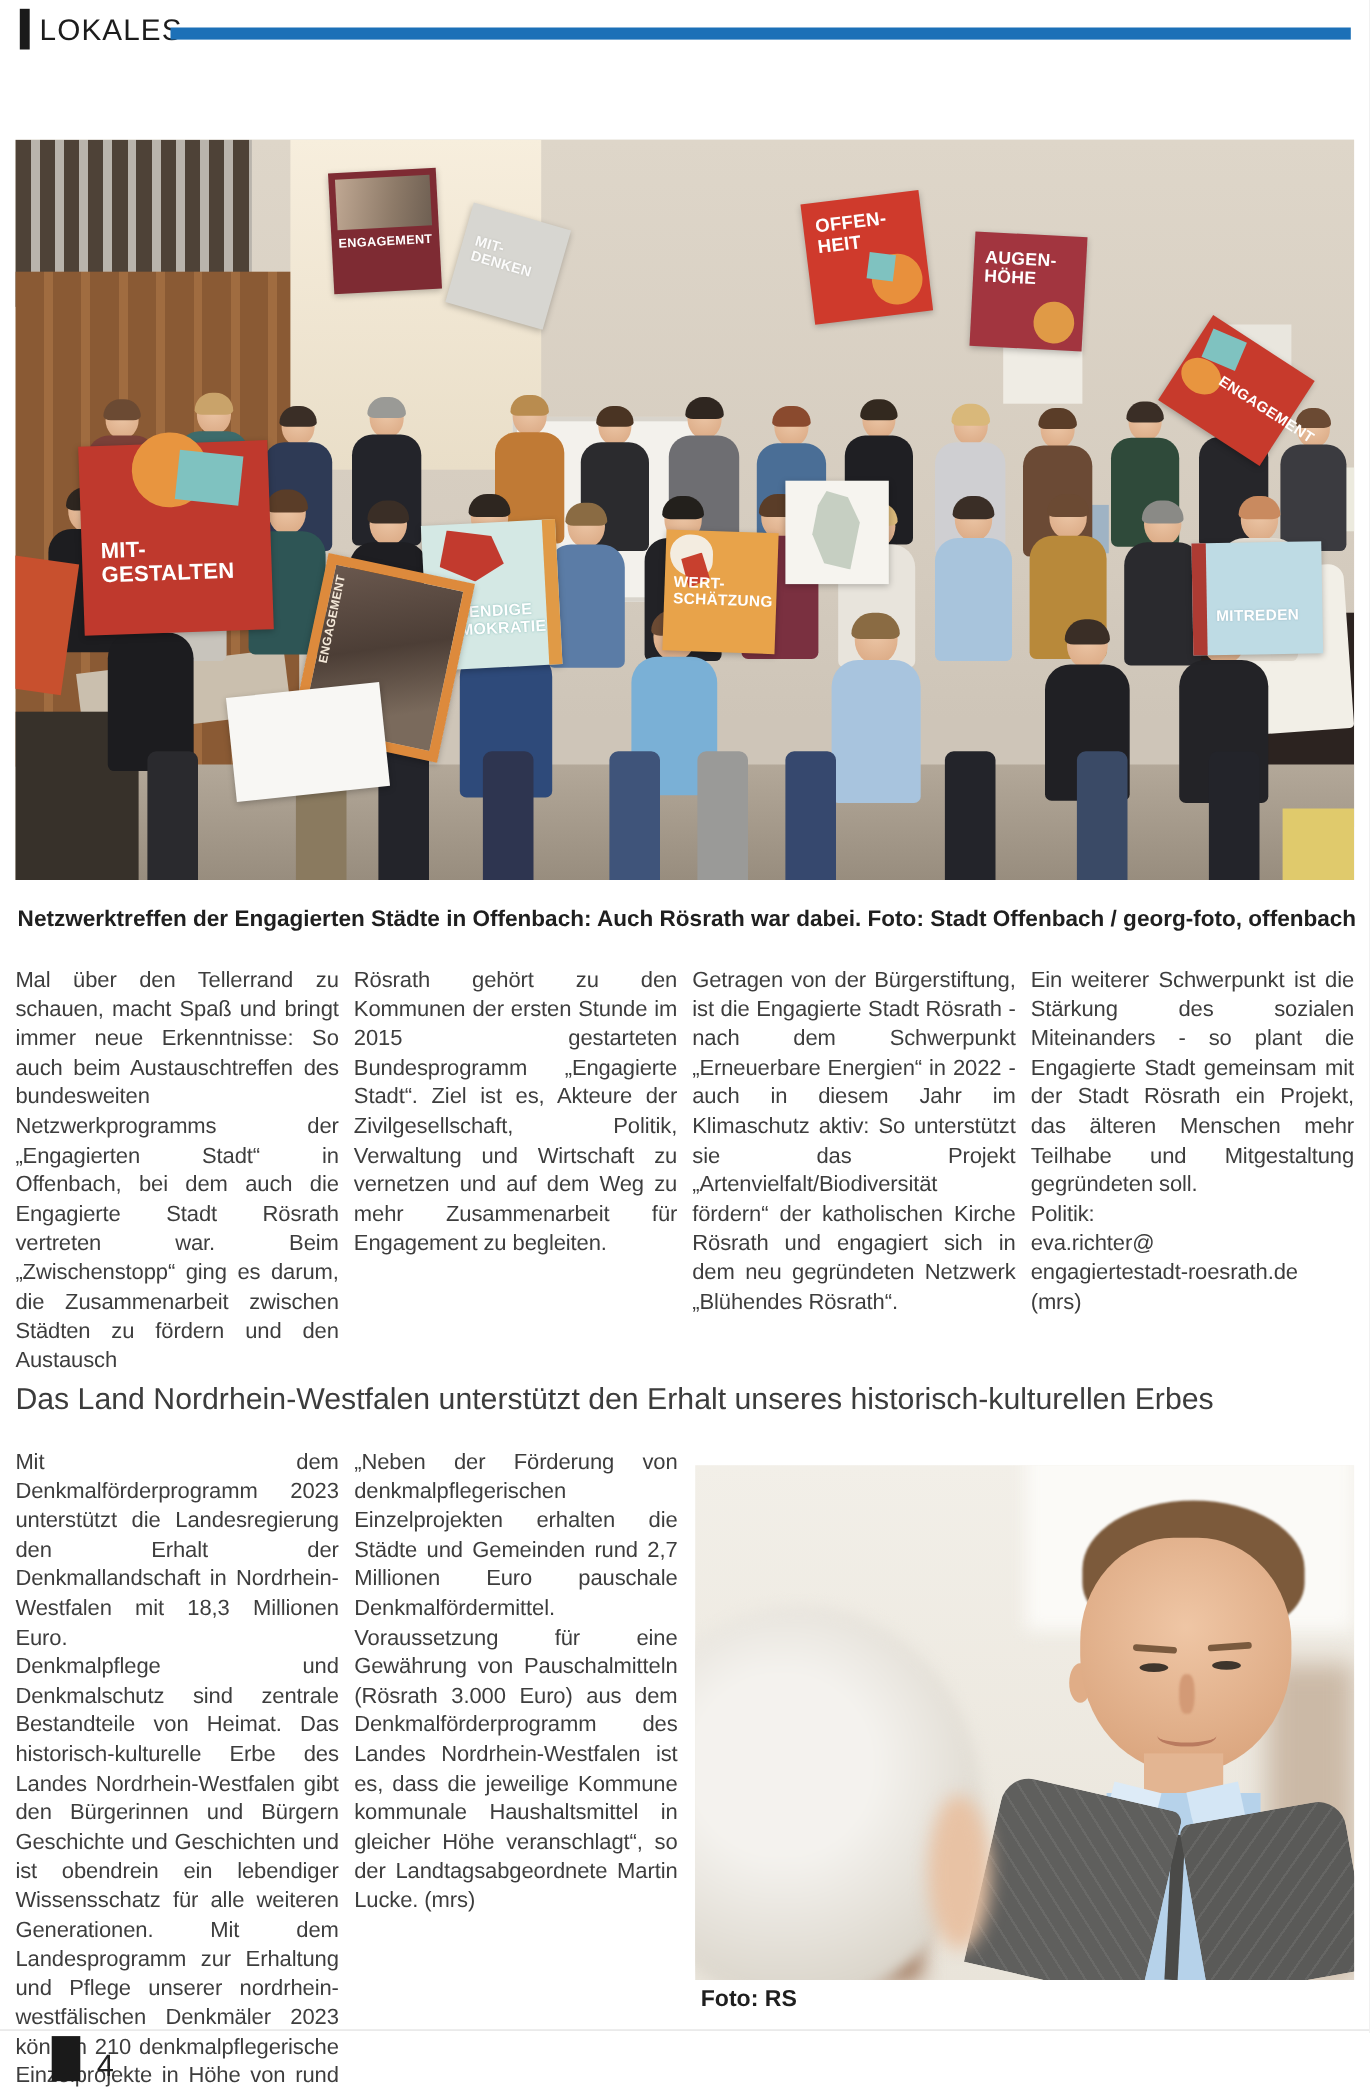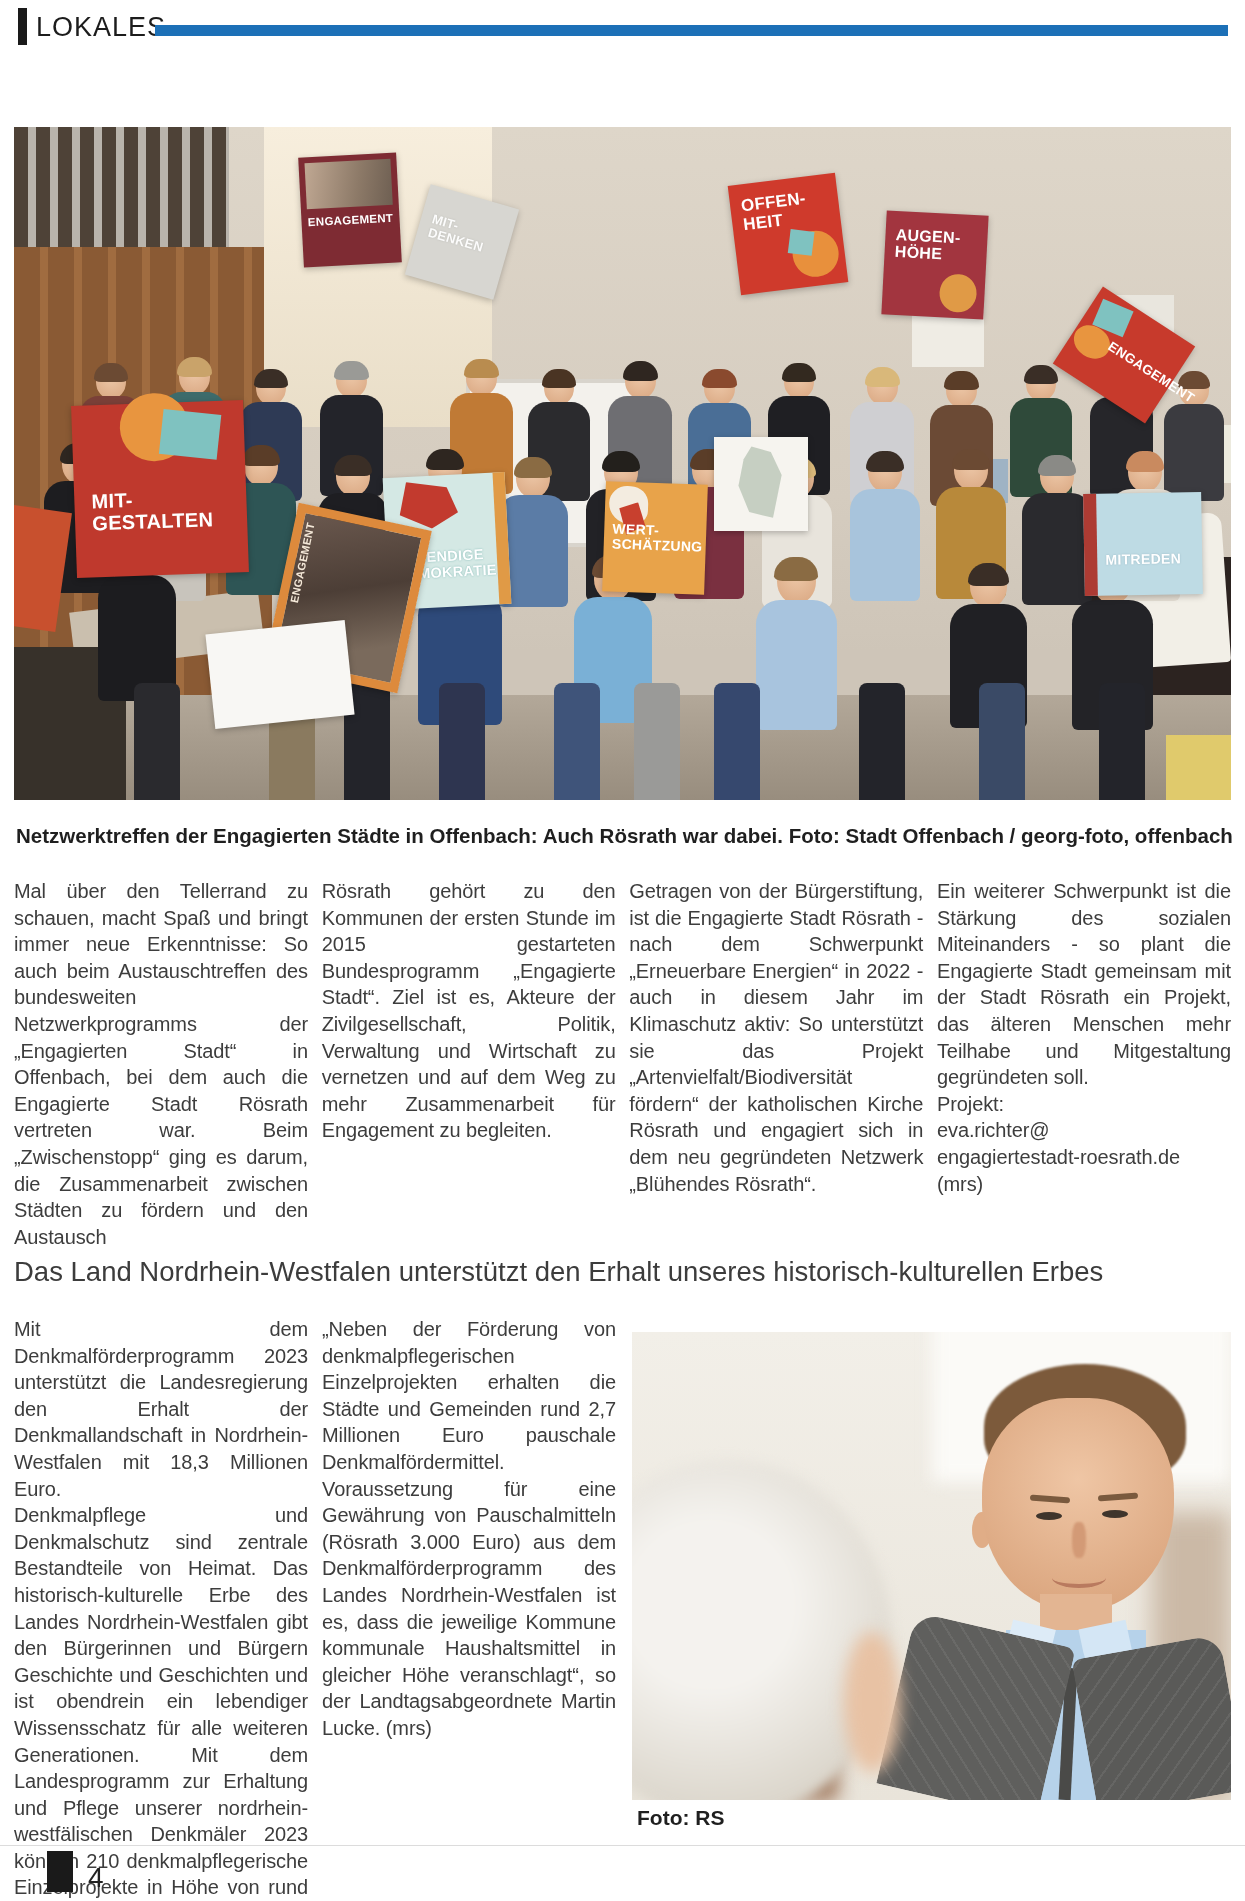--- a/index.html
+++ b/index.html
@@ -386,21 +386,21 @@
         <p class="para">Mal über den Tellerrand zu schauen, macht Spaß und bringt immer neue Erkenntnisse: So auch beim Austauschtreffen des bundesweiten Netzwerkprogramms der „Engagierten Stadt“ in Offenbach, bei dem auch die Engagierte Stadt Rösrath vertreten war. Beim „Zwischenstopp“ ging es darum, die Zusammenarbeit zwischen Städten zu fördern und den Austausch</p>
       </div>
     <div class="col">
         <p class="para">Rösrath gehört zu den Kommunen der ersten Stunde im 2015 gestarteten Bundesprogramm „Engagierte Stadt“. Ziel ist es, Akteure der Zivilgesellschaft, Politik, Verwaltung und Wirtschaft zu vernetzen und auf dem Weg zu mehr Zusammenarbeit für Engagement zu begleiten.</p>
       </div>
     <div class="col">
         <p class="para">Getragen von der Bürgerstiftung, ist die Engagierte Stadt Rösrath - nach dem Schwerpunkt „Erneuerbare Energien“ in 2022 - auch in diesem Jahr im Klimaschutz aktiv: So unterstützt sie das Projekt „Artenvielfalt/Biodiversität fördern“ der katholischen Kirche Rösrath und engagiert sich in dem neu gegründeten Netzwerk „Blühendes Rösrath“.</p>
       </div>
     <div class="col">
         <p class="para">Ein weiterer Schwerpunkt ist die Stärkung des sozialen Miteinanders - so plant die Engagierte Stadt gemeinsam mit der Stadt Rösrath ein Projekt, das älteren Menschen mehr Teilhabe und Mitgestaltung gegründeten soll.</p>
-        <p class="para">Projekt:</p>
+        <p class="para">Politik:</p>
         <p class="para">eva.richter@</p>
         <p class="para">engagiertestadt-roesrath.de</p>
         <p class="para">(mrs)</p>
       </div>
   </div>
 
   <p class="deck">Das Land Nordrhein-Westfalen unterstützt den Erhalt unseres historisch-kulturellen Erbes</p>
 
   <div class="art2">
     <div class="col a2c1">

